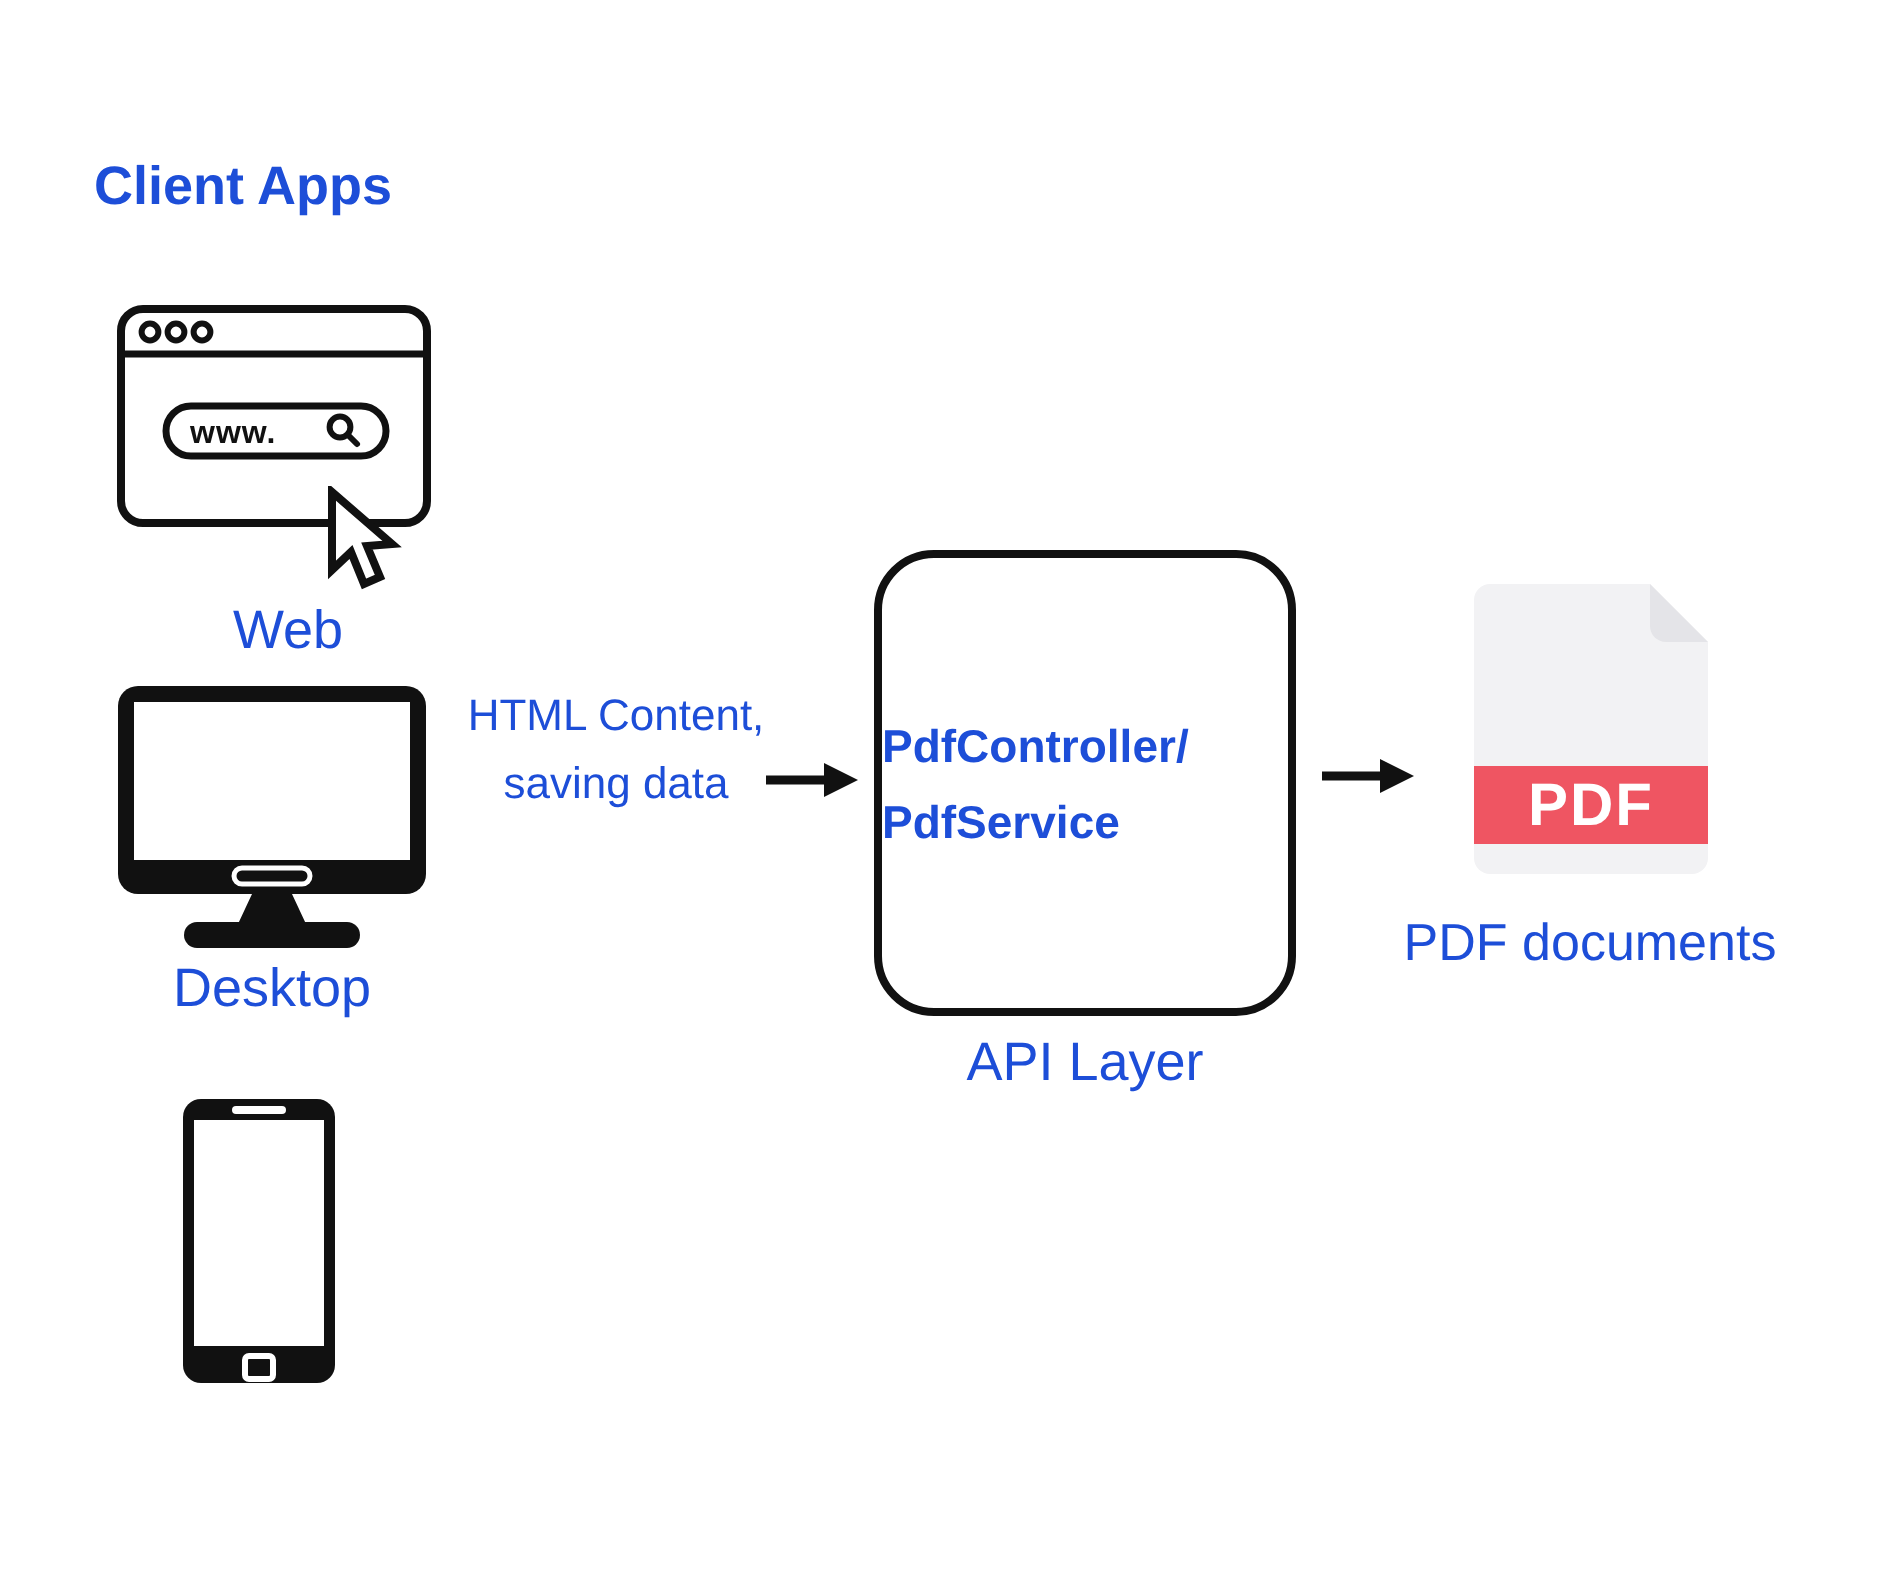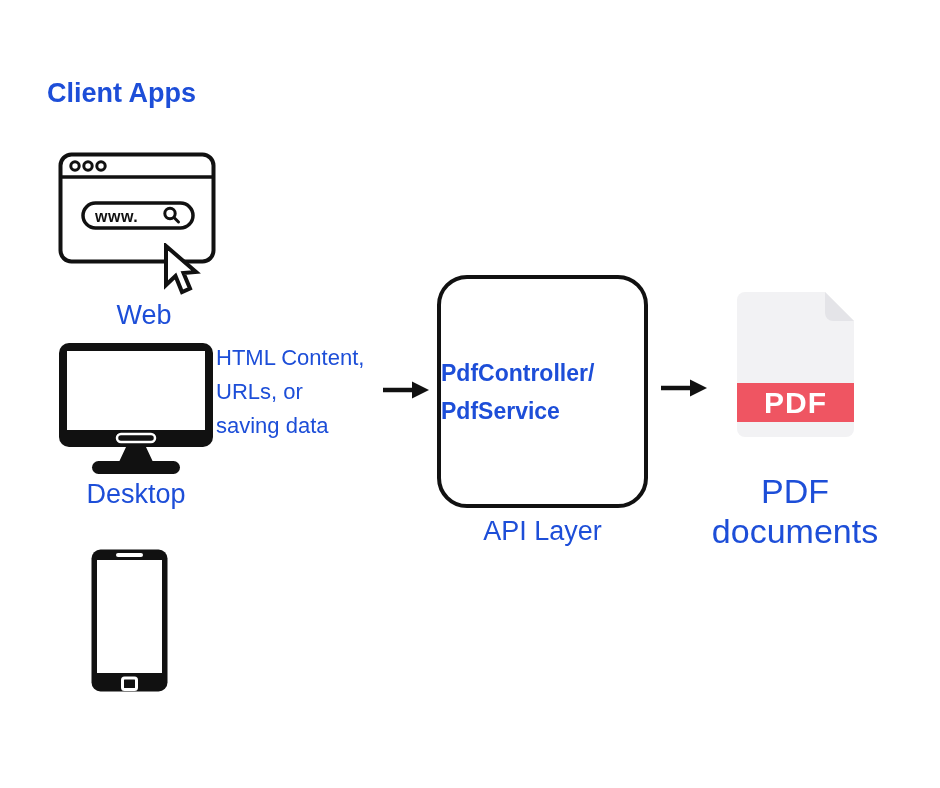--- a/index.html
+++ b/index.html
@@ -25,20 +25,21 @@
     font-size: 27px; font-weight: normal;
     text-align: center; white-space: nowrap;
   }
   .web-label     { left: 64px;  top: 271px; width: 160px; margin-top: 29px; }
   .desktop-label { left: 58px;  top: 479px; width: 156px; }
   .mobile-label  { left: 52px;  top: 697px; width: 156px; }
 
   .input-text {
     left: 216px; top: 341px; width: 184px;
     font-size: 22px; line-height: 34px;
+    text-align: center;
   }
 
   .api-box {
     left: 437px; top: 275px;
     width: 211px; height: 233px;
     border: 4.5px solid #111111;
     border-radius: 30px;
     background: #ffffff;
     display: flex; flex-direction: column;
     justify-content: center;
@@ -48,23 +49,22 @@
     white-space: nowrap;
   }
   .api-caption {
     left: 437px; top: 516px; width: 211px;
     font-size: 27px; font-weight: normal;
     text-align: center; white-space: nowrap;
   }
 
   .output-text {
     left: 675px; top: 451px; width: 240px;
-    font-size: 34px; line-height: 40px;
+    font-size: 26px; line-height: 40px;
     text-align: center;
-    margin-top: 20px;
   }
 
   svg text { font-family: "Liberation Sans", sans-serif; }
 </style>
 </head>
 <body>
 
 <div id="canvas">
 
   <div class="abs diagram-title">Client Apps</div>
@@ -102,21 +102,20 @@
 
   <svg class="abs" style="left:90px; top:548px;" width="79" height="146" viewBox="0 0 79 146">
     <rect x="1.5" y="1.5" width="76" height="142" rx="9" fill="#111111"></rect>
     <rect x="7" y="12" width="65" height="113" fill="#ffffff"></rect>
     <rect x="26" y="5" width="27" height="4" rx="2" fill="#ffffff"></rect>
     <rect x="32.5" y="130" width="14" height="11.5" rx="2" fill="none" stroke="#ffffff" stroke-width="3"></rect>
   </svg>
 
   <div class="abs input-text">
     <div>HTML Content,</div>
-    <div>URLs, or</div>
     <div>saving data</div>
   </div>
 
   <svg class="abs" style="left:381px; top:377px;" width="50" height="26" viewBox="0 0 50 26">
     <line x1="2" y1="13" x2="33" y2="13" stroke="#111111" stroke-width="4.5"></line>
     <polygon points="31,4.5 48,13 31,21.5" fill="#111111"></polygon>
   </svg>
 
   <div class="abs api-box">
     <div class="line">PdfController/</div>

